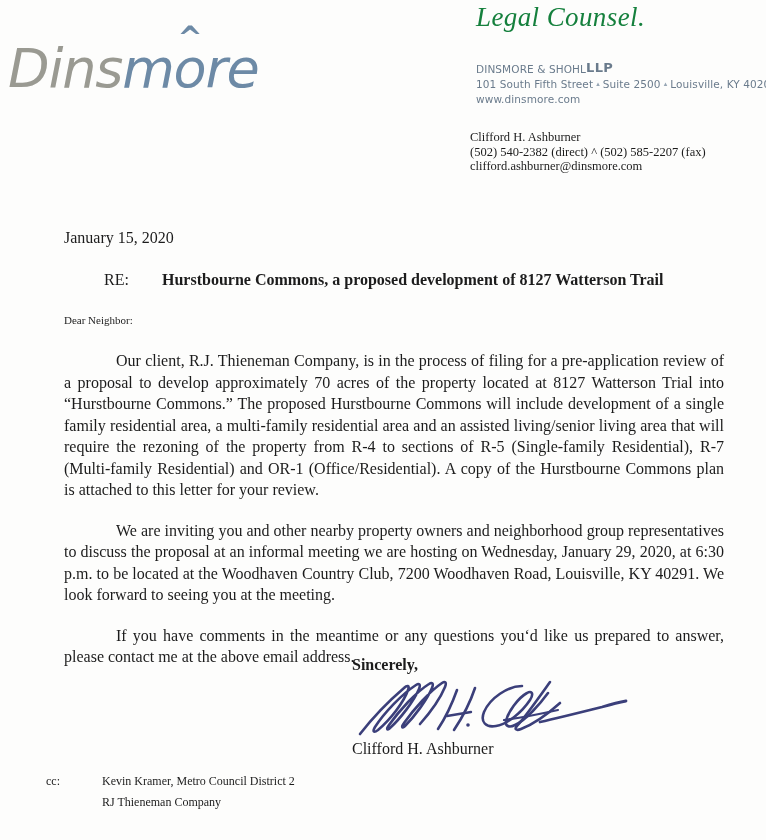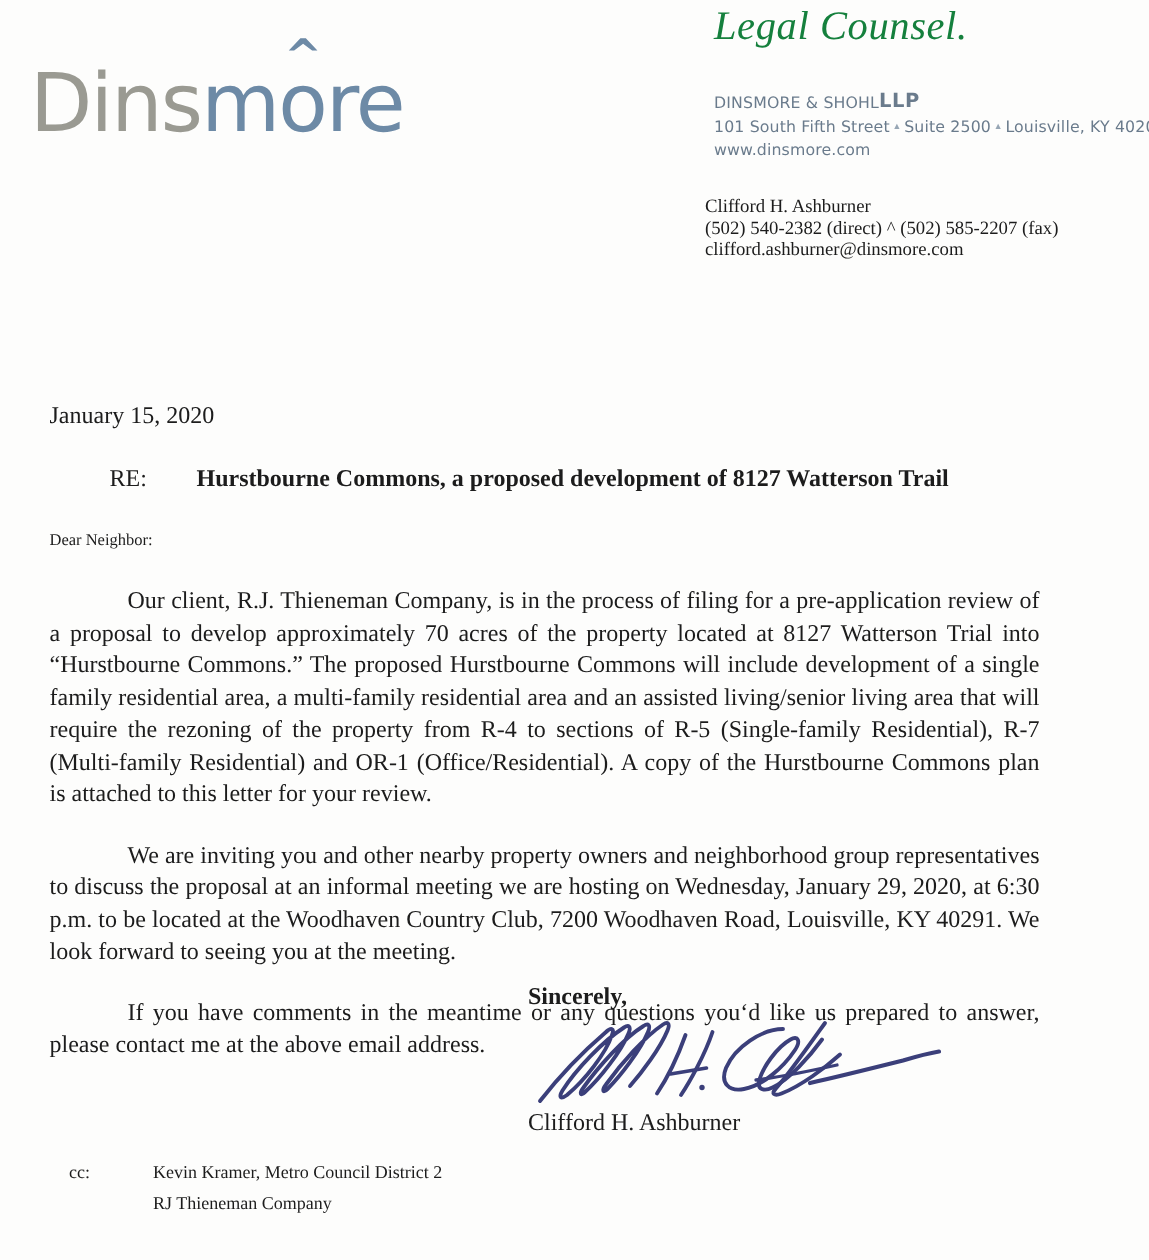--- a/index.html
+++ b/index.html
@@ -21,28 +21,29 @@
   
   #letterhead {
     position: absolute;
     left: 0; top: 0;
     width: 766px;
     height: 200px;
   }
 
   #logo {
     position: absolute;
-    left: 20px;
+    left: 8px;
     top: 42px;
     font-family: "DejaVu Sans", sans-serif;
     font-size: 54px;
     font-weight: 400;
     letter-spacing: -1.2px;
     line-height: 1;
     white-space: nowrap;
+    font-style: italic;
   }
   #logo .seg-gray { color: #9a9a92; }
   #logo .seg-blue { color: #6d8aa6; }
   #logo .circ-wrap {
     position: relative;
     display: inline-block;
   }
   #logo .circumflex {
     position: absolute;
     left: 50%;
@@ -96,24 +97,23 @@
     font-family: "Liberation Serif", serif;
     font-size: 12.5px;
     color: #1c1c1c;
     line-height: 14.5px;
     white-space: nowrap;
   }
 
   
   #body-area {
     position: absolute;
-    left: 33px;
+    left: 64px;
     top: 228px;
     width: 660px;
-    margin-top: 40px;
   }
 
   .date-line {
     font-size: 16px;
     line-height: 20px;
     margin-bottom: 22px;
   }
 
   .re-line {
     margin-left: 40px;

